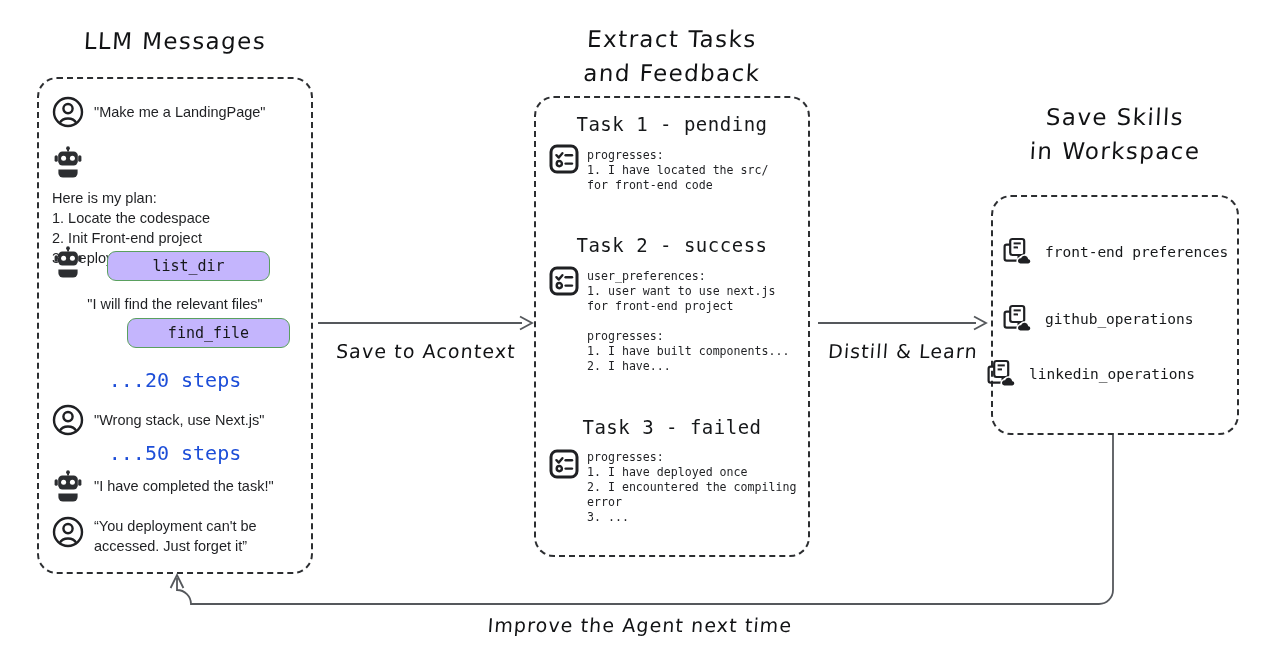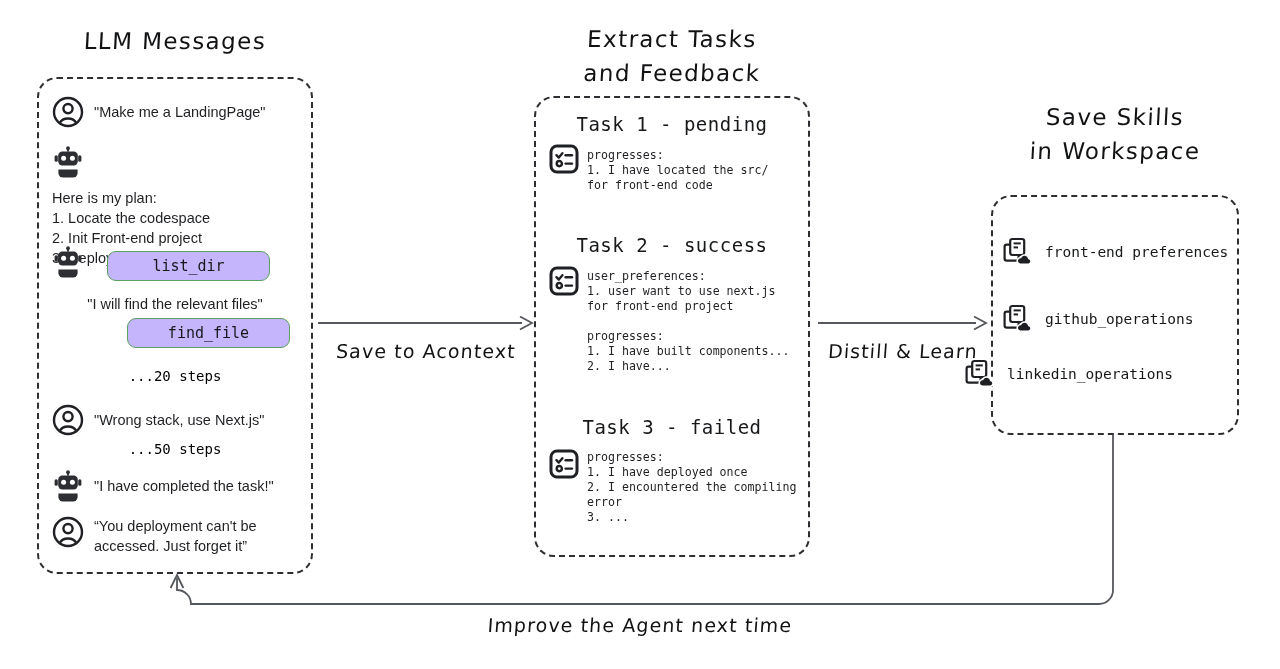--- a/index.html
+++ b/index.html
@@ -65,22 +65,22 @@
     font-size: 14.5px;
     line-height: 20px;
     color: #1f2023;
     white-space: pre-line;
   }
   .center-text {
     position: absolute;
     width: 100%;
     text-align: center;
     font-family: "DejaVu Sans Mono", monospace;
-    font-size: 14px;
-    color: #000000;
+    font-size: 20px;
+    color: #1d4ed8;
   }
 
   
   .pill {
     position: absolute;
     background: #c4b5fd;
     border: 1.6px solid #5aa05f;
     border-radius: 9px;
     font-family: "DejaVu Sans Mono", monospace;
     font-size: 15px;
@@ -316,21 +316,21 @@
         <rect x="1.6" y="7.6" width="14" height="16" rx="2.2" fill="none" stroke="#1f2023" stroke-width="2.2"></rect>
         <rect x="7.2" y="2" width="14" height="16" rx="2.2" fill="#ffffff" stroke="#1f2023" stroke-width="2.2"></rect>
         <line x1="10.6" y1="6.4" x2="17.8" y2="6.4" stroke="#1f2023" stroke-width="2"></line>
         <line x1="10.6" y1="10.4" x2="15" y2="10.4" stroke="#1f2023" stroke-width="2"></line>
         <path d="M14.2 24.4a3.5 3.5 0 0 1 3.4-3.9 4.4 4.4 0 0 1 8.3 1.1 2.9 2.9 0 0 1-.5 5.7h-8.1a3.3 3.3 0 0 1-3.1-2.9z" fill="#1f2023" stroke="#ffffff" stroke-width="1.6"></path>
       </svg>
     </span>
     <span class="skill-label">github_operations</span>
   </div>
 
-  <div class="skill-row" style="left:965px; top:359px;align-items:center;">
+  <div class="skill-row" style="left:987px; top:359px;align-items:center;">
     <span>
       <svg width="30" height="30" viewBox="0 0 30 30">
         <rect x="1.6" y="7.6" width="14" height="16" rx="2.2" fill="none" stroke="#1f2023" stroke-width="2.2"></rect>
         <rect x="7.2" y="2" width="14" height="16" rx="2.2" fill="#ffffff" stroke="#1f2023" stroke-width="2.2"></rect>
         <line x1="10.6" y1="6.4" x2="17.8" y2="6.4" stroke="#1f2023" stroke-width="2"></line>
         <line x1="10.6" y1="10.4" x2="15" y2="10.4" stroke="#1f2023" stroke-width="2"></line>
         <path d="M14.2 24.4a3.5 3.5 0 0 1 3.4-3.9 4.4 4.4 0 0 1 8.3 1.1 2.9 2.9 0 0 1-.5 5.7h-8.1a3.3 3.3 0 0 1-3.1-2.9z" fill="#1f2023" stroke="#ffffff" stroke-width="1.6"></path>
       </svg>
     </span>
     <span class="skill-label">linkedin_operations</span>

